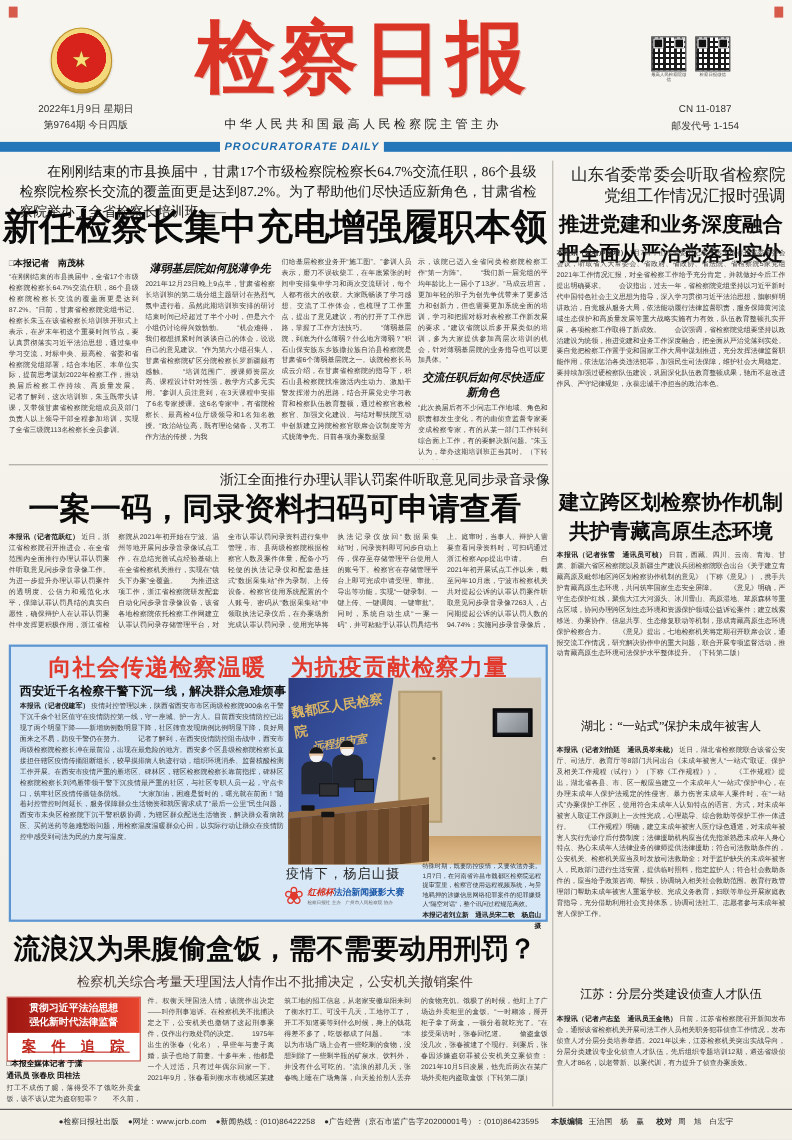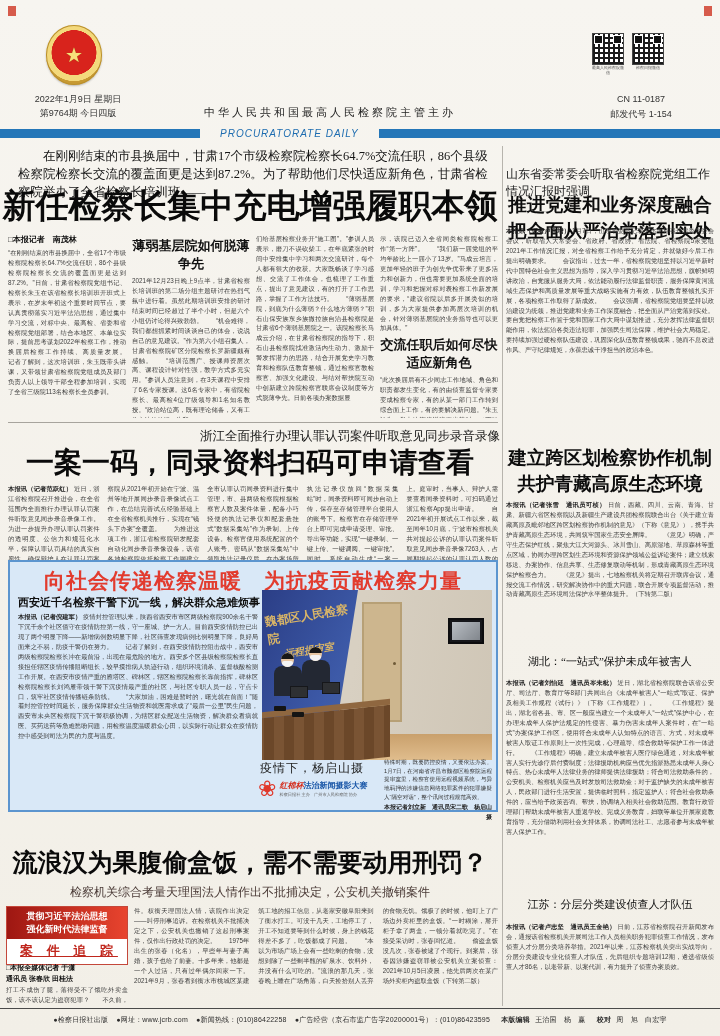--- a/index.html
+++ b/index.html
@@ -33,45 +33,45 @@
     background-image:repeating-linear-gradient(0deg,#1b1b1b 0 2px,transparent 2px 5px),
                      repeating-linear-gradient(90deg,#1b1b1b 0 2px,transparent 2px 5px);
     position:relative; }
   .qr::before,.qr::after { content:""; position:absolute; width:7px; height:7px; background:#111; border:1.5px solid #fff; }
   .qr::before { left:1px; top:1px; } .qr::after { right:1px; top:1px; }
   .qr-caption { font-size:4px; color:#555; margin-top:1px; line-height:1.2; }
   .codes { left:582px; top:92px; width:118px; text-align:center; font-size:9px; line-height:1.7; color:#333; }
   .band { left:0; top:127px; width:720px; height:12px; display:flex; align-items:center; }
   .band-bar1 { width:200px; height:9px; background:#2476b8; }
   .band-bar2 { flex:1; height:9px; background:#2476b8; }
-  .band-text { padding:0 20px; font-size:10px; font-weight:normal; font-style:italic; color:#1d6cb0; letter-spacing:1px; white-space:nowrap; }
+  .band-text { padding:0 4px; font-size:10px; font-weight:bold; font-style:italic; color:#1d6cb0; letter-spacing:1px; white-space:nowrap; }
 
   
   .lead { left:18px; top:147px; width:478px; font-size:12.5px; line-height:1.45; color:#151515; text-indent:2em; }
   .hl-main { left:0; top:184px; width:500px; text-align:center; font-size:33px; font-weight:900; color:#0a0a0a; letter-spacing:0; }
   .main-cols { left:8px; top:234px; width:490px; height:184px; display:flex; gap:6px;justify-content:center; }
   .mcol { flex:1; overflow:hidden; }
   .byline-main { font-size:8px; font-weight:bold; color:#111; margin-bottom:3px; }
-  .sub-hl { font-size:13px; font-weight:bold; color:#111; text-align:center; margin:3px 0; }
+  .sub-hl { font-size:10px; font-weight:bold; color:#111; text-align:center; margin:3px 0;font-style:italic; }
 
   
   .vrule { left:502px; top:146px; height:860px; border-left:1px solid #b7b4ad; }
   .rc { left:506px; width:208px; }
-  .rc-kicker { top:150px; font-size:12px; color:#222; text-align:left;margin-top:16px; }
+  .rc-kicker { top:150px; font-size:15px; color:#222; text-align:right; }
   .col-hl { font-size:18.5px; line-height:1.4; font-weight:bold; color:#0c0c0c; text-align:center; }
   .col-hl-sm { font-size:11px; line-height:1.4; font-weight:normal; color:#0c0c0c; text-align:center; }
 
   
   .mid-rule { left:8px; top:422px; width:490px; border-top:1px solid #a7a49d; }
   .zj-kicker { left:0; top:428px; width:500px; text-align:right; font-size:12.5px; color:#151515; }
   .zj-hl { left:0; top:444px; width:500px; text-align:center; font-size:28px; font-weight:bold; color:#0a0a0a; }
   .zj-cols { left:8px; top:484px; width:490px; height:97px; column-count:5; column-gap:8px; }
 
   
-  .blue-box { left:8px; top:560px; width:490px; height:252px; background:#d9e8f7; border:2px solid #5c95cf; }
+  .blue-box { left:8px; top:586px; width:490px; height:252px; background:#d9e8f7; border:2px solid #5c95cf; }
   .bb-hl { left:0; top:5px; width:100%; text-align:center; font-size:21px; font-weight:900; color:#e23b2e; letter-spacing:1px; }
   .xa-sub { left:8px; top:33px; width:242px; font-size:11px; font-weight:bold; color:#101010; }
   .xa-body { left:8px; top:50px; width:240px; height:192px; }
   .photo { left:252px; top:28px; width:230px; height:170px; background:linear-gradient(100deg,#d8d0c2 40%,#cfc6b6 100%); overflow:hidden; }
   .ph-floor { left:0; bottom:0; width:100%; height:26px; background:linear-gradient(180deg,#c9a06c,#e0bd8d); }
   .ph-bluewall { left:0; top:0; width:96px; height:146px; clip-path:polygon(0 0,100% 0,76% 100%,0 100%);
     background:linear-gradient(115deg,#2b3e86,#3d5aa8 70%,#46629f); }
   .ph-walltext { left:5px; top:16px; width:88px; transform:rotate(-9deg); color:#d9b567;
     font-family:"Liberation Serif",serif; font-weight:bold; font-size:12px; line-height:1.5; }
   .ph-walltext2 { font-size:10px; font-style:italic; padding-left:14px; }
@@ -123,20 +123,21 @@
   <div class="abs corner-mark" style="left:8px;top:6px;"></div>
   <div class="abs corner-mark" style="right:8px;top:6px;"></div>
 
   <div class="abs emblem">
     <span class="emblem-star">★</span>
   </div>
   <div class="abs date-block">
     <div>2022年1月9日 星期日</div>
     <div>第9764期 今日四版</div>
   </div>
+  <div class="abs masthead-title">检察日报</div>
   <div class="abs supervisor">中华人民共和国最高人民检察院主管主办</div>
 
   <div class="abs qr-group">
     <div class="qr-wrap">
       <div class="qr"></div>
       <div class="qr-caption">最高人民检察院微信</div>
     </div>
     <div class="qr-wrap">
       <div class="qr"></div>
       <div class="qr-caption">检察日报微信</div>

